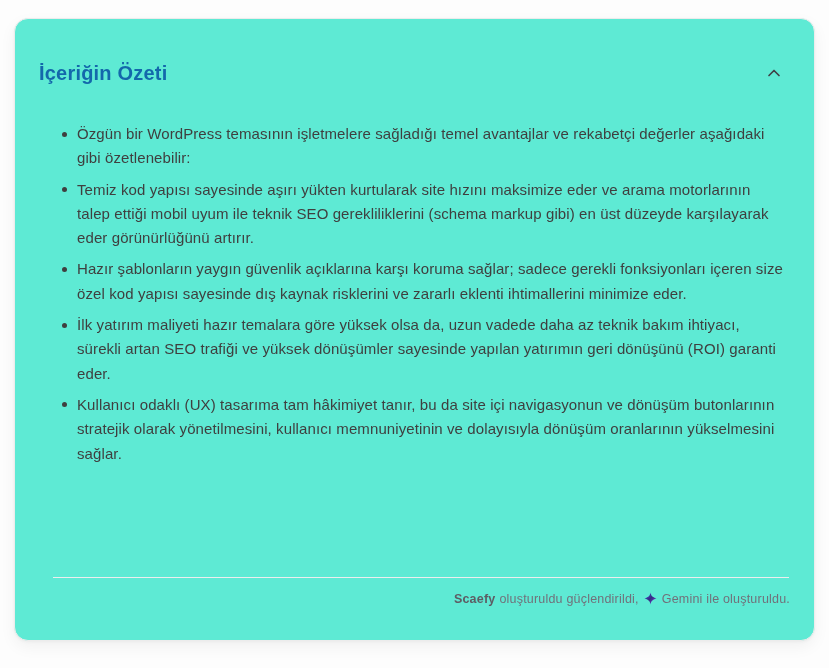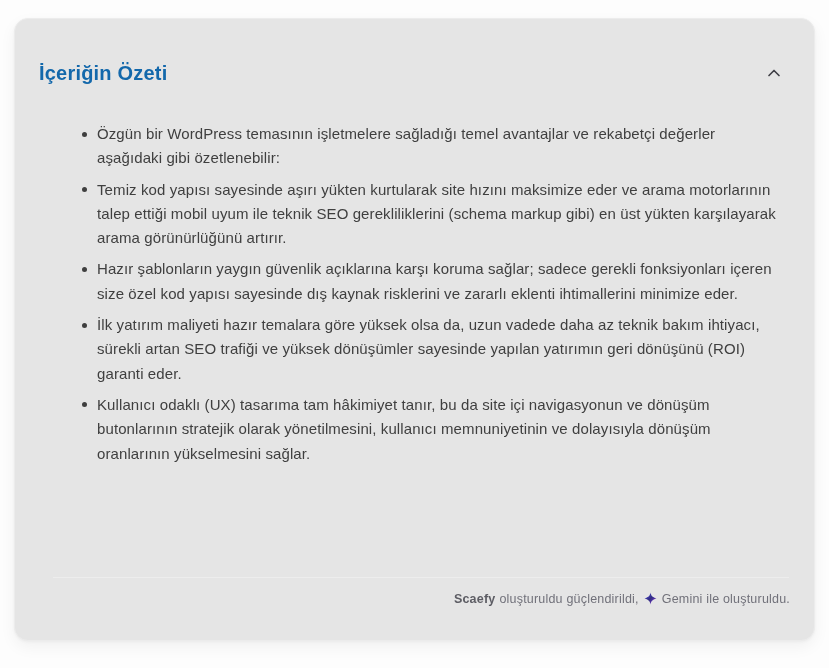--- a/index.html
+++ b/index.html
@@ -5,21 +5,21 @@
   * { box-sizing: border-box; margin: 0; padding: 0; }
   html, body {
     width: 829px; height: 668px;
     background: #fdfdfd;
     font-family: "Liberation Sans", "DejaVu Sans", sans-serif;
   }
   .card {
     position: absolute;
     left: 14px; top: 18px;
     width: 801px; height: 623px;
-    background: #e5e5e5;
+    background: #5eead4;
     border: 1px solid #ececec;
     border-radius: 14px;
     box-shadow: 0 6px 16px rgba(0,0,0,0.05), 0 1px 3px rgba(0,0,0,0.04);
     padding: 42px 24px 18px 24px;
     display: flex;
     flex-direction: column;
   }
   .card-header {
     display: flex;
     align-items: center;
@@ -48,21 +48,20 @@
     padding-left: 38px;
     padding-right: 6px;
   }
   .summary-list li {
     position: relative;
     font-size: 15px;
     line-height: 1.62;
     color: #3f3f3f;
     margin-bottom: 7px;
     letter-spacing: 0.1px;
-    margin-left: 20px;
   }
   .summary-list li::before {
     content: "";
     position: absolute;
     left: -15px;
     top: 9.5px;
     width: 5px;
     height: 5px;
     border-radius: 50%;
     background: #3f3f3f;
@@ -98,21 +97,21 @@
       <span>
         <svg width="20" height="20" viewBox="0 0 24 24" fill="none" stroke="#3f3f46" stroke-width="2" stroke-linecap="round" stroke-linejoin="round">
           <polyline points="6 15 12 9 18 15"></polyline>
         </svg>
       </span>
     </button>
   </div>
 
   <ul class="summary-list">
       <li>Özgün bir WordPress temasının işletmelere sağladığı temel avantajlar ve rekabetçi değerler aşağıdaki gibi özetlenebilir:</li>
-      <li>Temiz kod yapısı sayesinde aşırı yükten kurtularak site hızını maksimize eder ve arama motorlarının talep ettiği mobil uyum ile teknik SEO gerekliliklerini (schema markup gibi) en üst yükten karşılayarak arama görünürlüğünü artırır.</li>
+      <li>Temiz kod yapısı sayesinde aşırı yükten kurtularak site hızını maksimize eder ve arama motorlarının talep ettiği mobil uyum ile teknik SEO gerekliliklerini (schema markup gibi) en üst düzeyde karşılayarak eder görünürlüğünü artırır.</li>
       <li>Hazır şablonların yaygın güvenlik açıklarına karşı koruma sağlar; sadece gerekli fonksiyonları içeren size özel kod yapısı sayesinde dış kaynak risklerini ve zararlı eklenti ihtimallerini minimize eder.</li>
       <li>İlk yatırım maliyeti hazır temalara göre yüksek olsa da, uzun vadede daha az teknik bakım ihtiyacı, sürekli artan SEO trafiği ve yüksek dönüşümler sayesinde yapılan yatırımın geri dönüşünü (ROI) garanti eder.</li>
       <li>Kullanıcı odaklı (UX) tasarıma tam hâkimiyet tanır, bu da site içi navigasyonun ve dönüşüm butonlarının stratejik olarak yönetilmesini, kullanıcı memnuniyetinin ve dolayısıyla dönüşüm oranlarının yükselmesini sağlar.</li>
     </ul>
 
   <hr class="footer-divider">
 
   <div class="card-footer">
     <span class="brand">Scaefy</span>
     <span>oluşturuldu güçlendirildi,</span>

